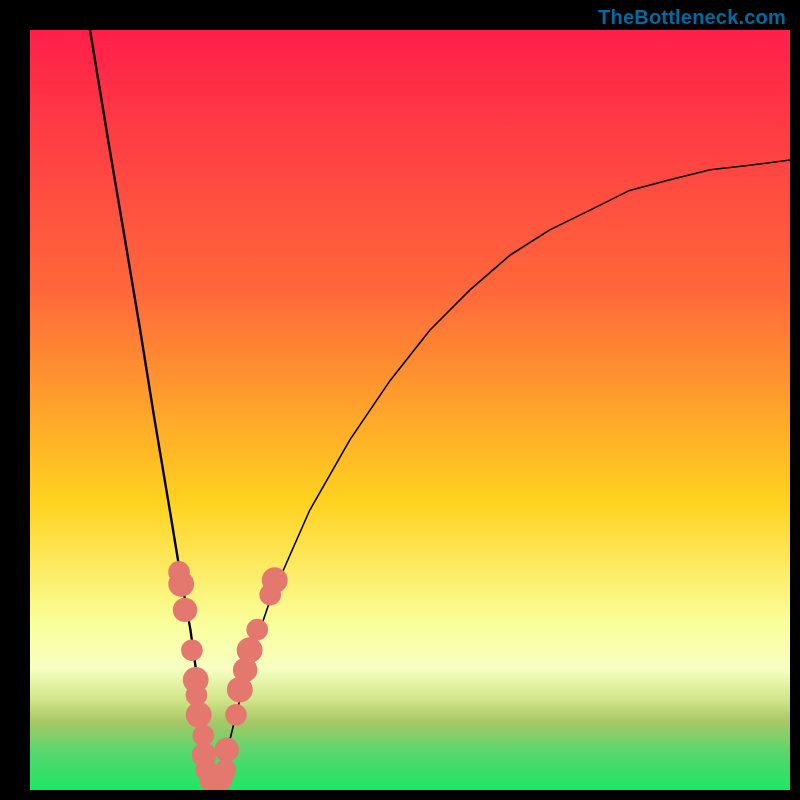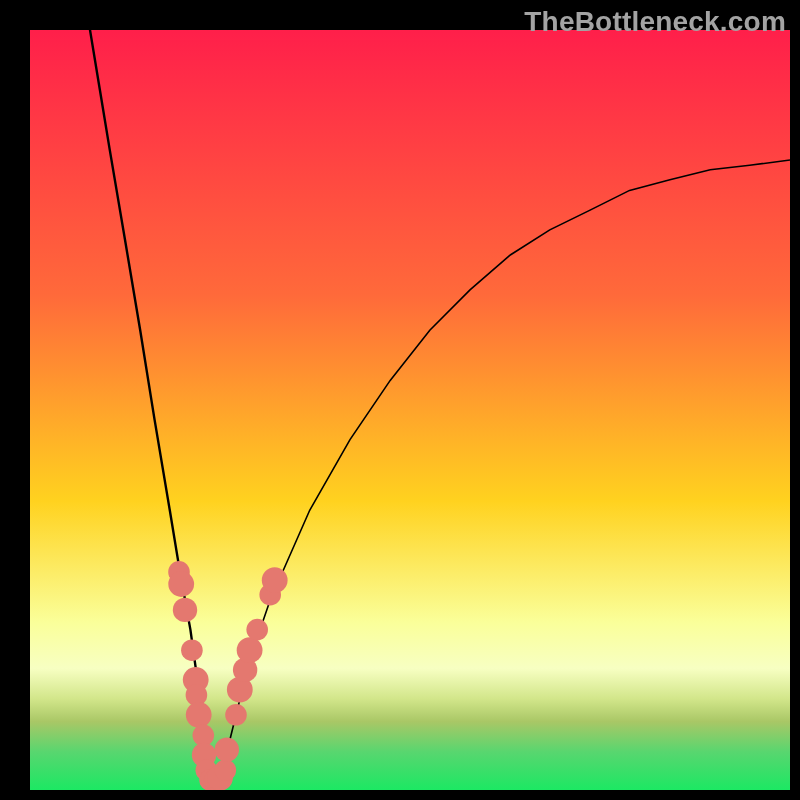--- a/index.html
+++ b/index.html
@@ -15,22 +15,22 @@
     position: relative;
     width: 800px;
     height: 800px;
     background: #000;
   }
   .watermark {
     position: absolute;
     top: 6px;
     right: 14px;
     font-weight: bold;
-    font-size: 28px;
-    color: #a3a3a3;
+    font-size: 20px;
+    color: #0369a1;
     letter-spacing: 0.2px;
     z-index: 10;
   }
   .plot {
     position: absolute;
     left: 30px;
     top: 30px;
     width: 760px;
     height: 760px;
     overflow: hidden;

